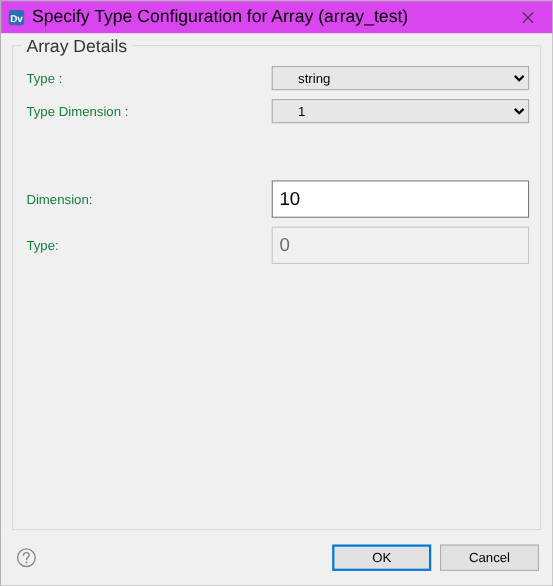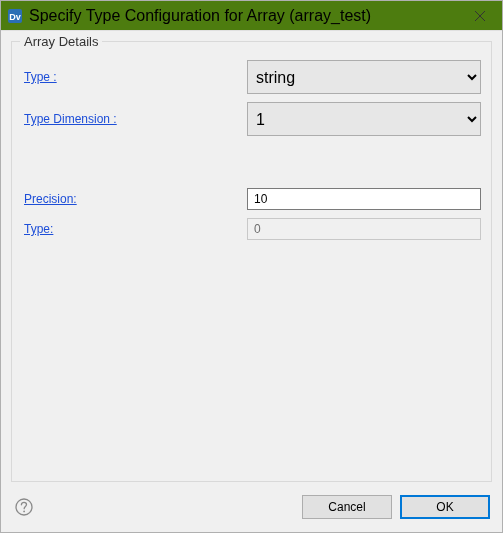--- a/index.html
+++ b/index.html
@@ -14,21 +14,21 @@
   }
   .window {
     width: 503px; height: 533px;
     border: 1px solid #b0b0b0;
     background: #fff;
     display: flex;
     flex-direction: column;
   }
   .titlebar {
     height: 30px;
-    background: #4d7c0f;
+    background: #d946ef;
     display: flex;
     align-items: center;
     padding-left: 6px;
     border-bottom: 1px solid #e0e0e0;
   }
   .titlebar .app-icon {
     width: 16px; height: 16px;
     margin-right: 6px;
     flex-shrink: 0;
   }
@@ -57,60 +57,59 @@
     position: relative;
     padding: 18px 10px 10px 10px;
     height: 100%;
   }
   .groupbox-title {
     position: absolute;
     top: -8px;
     left: 8px;
     background: #f0f0f0;
     padding: 0 4px;
-    font-size: 13px;
+    font-size: 16px;
     color: #333;
   }
   .form-row {
     display: flex;
     align-items: center;
     margin-bottom: 8px;
     min-height: 22px;
   }
   .form-label {
     width: 225px;
     font-size: 12px;
-    color: #1d4ed8;
+    color: #15803d;
     padding-left: 2px;
-    text-decoration: underline;
   }
   .form-control {
     flex: 1;
   }
   .spacer-row { height: 14px; }
   select.combo {
     width: 100%;
-    height: 34px;
-    font-size: 16px;
+    height: 22px;
+    font-size: 12px;
     border: 1px solid #adadad;
     background: #e7e7e7;
-    padding-left: 4px;
+    padding-left: 19px;
   }
   .static-bold {
     font-weight: bold;
     font-size: 12px;
     padding-left: 2px;
   }
   input.textfield {
     width: 100%;
     height: 22px;
-    font-size: 12px;
+    font-size: 17px;
     border: 1px solid #7a7a7a;
     background: #fff;
-    padding: 4px 6px;
+    padding: 16px 6px;
   }
   input.textfield.disabled {
     background: #f0f0f0;
     border: 1px solid #c8c8c8;
     color: #6d6d6d;
   }
 
   .button-bar {
     height: 50px;
     background: #f0f0f0;
@@ -180,21 +179,21 @@
           </select>
         </div>
       </div>
 
       <div class="form-row">
       </div>
 
       <div class="spacer-row"></div>
 
       <div class="form-row">
-        <div class="form-label">Precision:</div>
+        <div class="form-label">Dimension:</div>
         <div class="form-control">
           <input type="text" class="textfield" value="10" style="">
         </div>
       </div>
 
       <div class="form-row">
         <div class="form-label">Type:</div>
         <div class="form-control">
           <input type="text" class="textfield disabled" disabled="" value="0" style="">
         </div>
@@ -205,17 +204,17 @@
 
   <div class="button-bar">
     <div class="help-btn">
       <svg width="18" height="18" viewBox="0 0 18 18">
         <circle cx="9" cy="9" r="8" fill="none" stroke="#8a8a8a" stroke-width="1.3"></circle>
         <path d="M6.4 6.8c0-1.4 1.1-2.4 2.6-2.4 1.4 0 2.5 0.9 2.5 2.2 0 1-0.6 1.5-1.3 2.1-0.7 0.6-1 0.9-1 1.7v0.3" fill="none" stroke="#8a8a8a" stroke-width="1.3" stroke-linecap="round"></path>
         <circle cx="9.1" cy="13.4" r="0.9" fill="#8a8a8a"></circle>
       </svg>
     </div>
     <div class="spacer"></div>
+    <button class="dlg-btn default">OK</button>
     <button class="dlg-btn">Cancel</button>
-    <button class="dlg-btn default">OK</button>
   </div>
 
 </div>
 
 </body></html>

